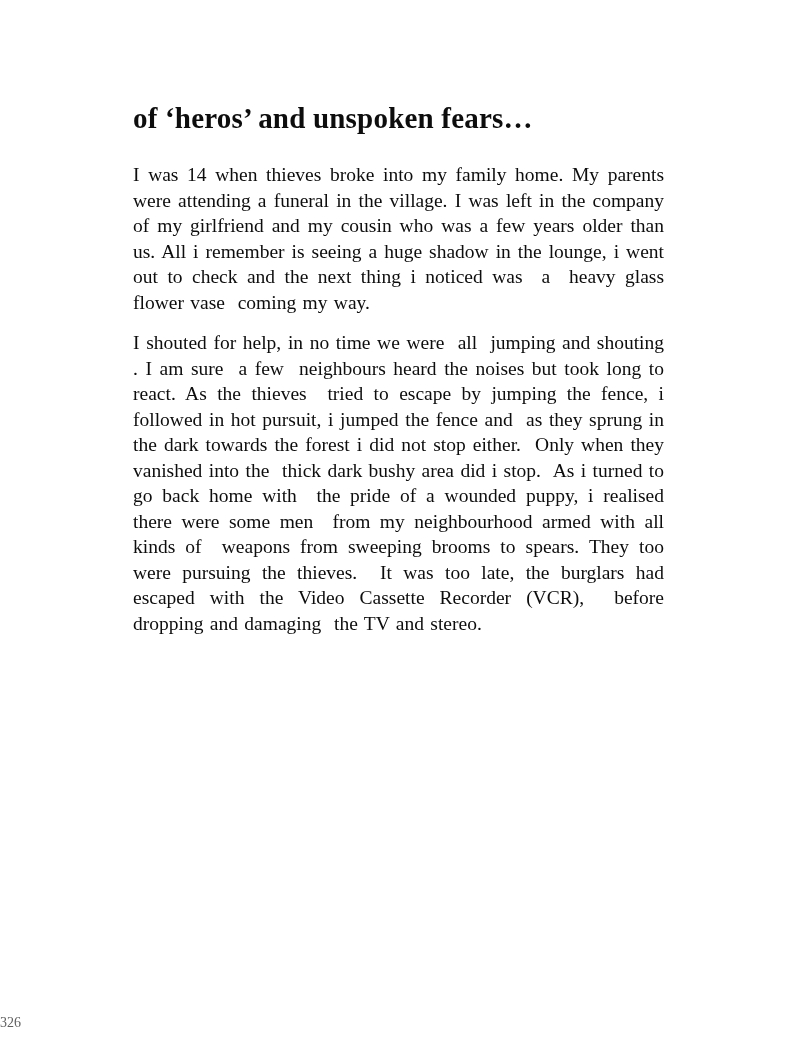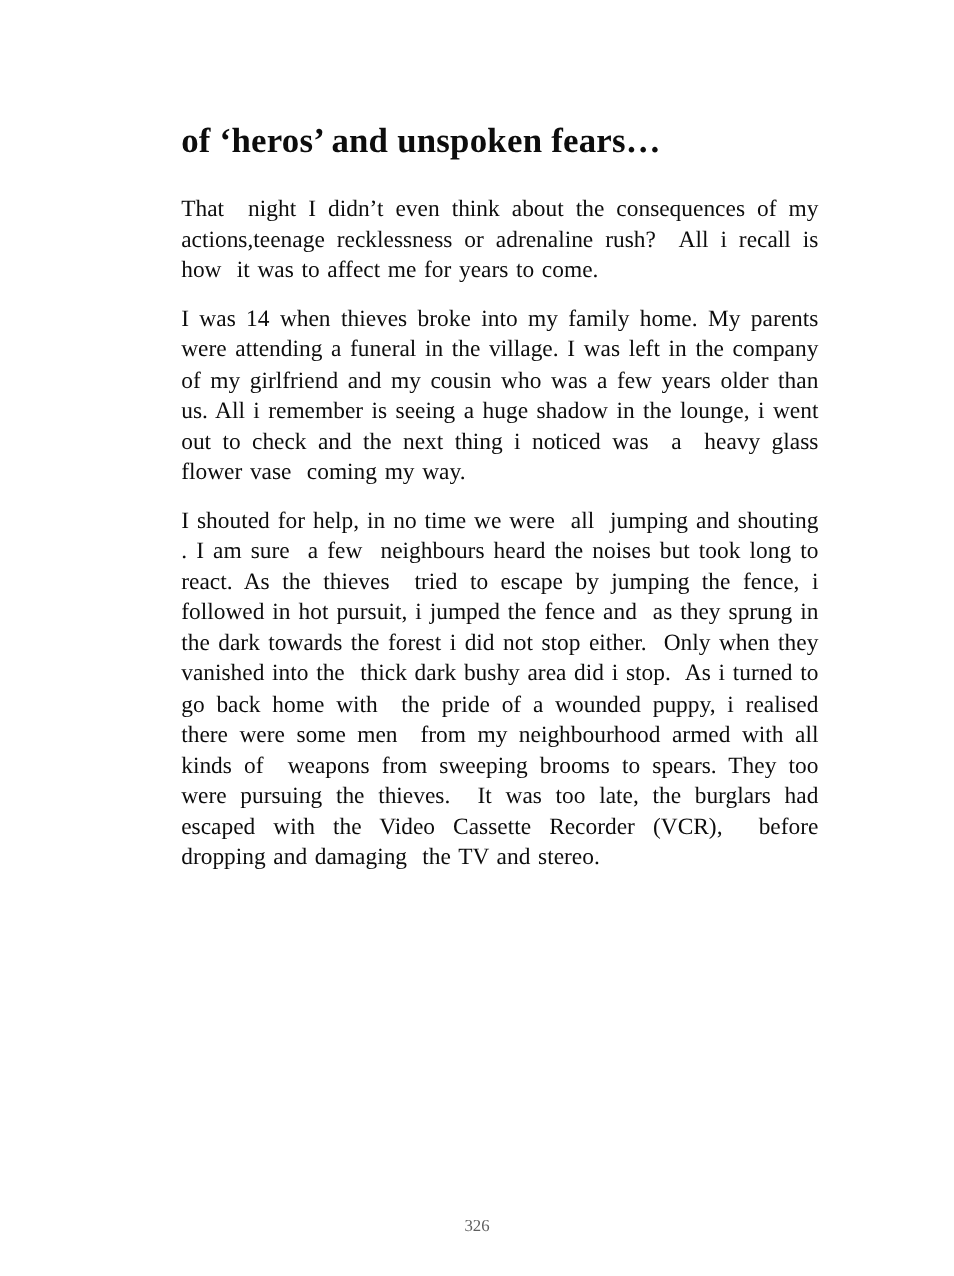--- a/index.html
+++ b/index.html
@@ -15,21 +15,20 @@
     box-sizing: border-box;
     overflow: hidden;
     font-family: "Liberation Serif", "DejaVu Serif", serif;
     color: #0d0d0d;
   }
   .content {
     position: absolute;
     left: 133px;
     top: 100px;
     width: 531px;
-    margin-left: 18px;
   }
   .title {
     font-size: 29px;
     font-weight: bold;
     line-height: 1.25;
     margin: 0 0 26px 0;
     letter-spacing: 0.2px;
   }
   .para {
     font-size: 19.5px;
@@ -38,29 +37,27 @@
     text-justify: inter-word;
     white-space: pre-wrap;
     margin: 0 0 15px 0;
     word-spacing: 1.5px;
   }
   .page-number {
     position: absolute;
     bottom: 32px;
     left: 0;
     width: 100%;
-    text-align: center;
     font-size: 14px;
     color: #5f5f5f;
   }
 </style>
 </head>
 <body>
 
 <div class="page">
   <div class="content">
     <h1 class="title">of ‘heros’ and unspoken fears…</h1>
-    <p class="para">That  night I didn’t even think about the consequences of my actions,teenage recklessness or adrenaline rush?  All i recall is how  it was to affect me for years to come.</p>
     <p class="para">I was 14 when thieves broke into my family home. My parents were attending a funeral in the village. I was left in the company of my girlfriend and my cousin who was a few years older than us. All i remember is seeing a huge shadow in the lounge, i went out to check and the next thing i noticed was  a  heavy glass  flower vase  coming my way.</p>
     <p class="para">I shouted for help, in no time we were  all  jumping and shouting . I am sure  a few  neighbours heard the noises but took long to react. As the thieves  tried to escape by jumping the fence, i followed in hot pursuit, i jumped the fence and  as they sprung in the dark towards the forest i did not stop either.  Only when they vanished into the  thick dark bushy area did i stop.  As i turned to go back home with  the pride of a wounded puppy, i realised there were some men  from my neighbourhood armed with all kinds of  weapons from sweeping brooms to spears. They too were pursuing the thieves.  It was too late, the burglars had escaped with the Video Cassette Recorder (VCR),  before dropping and damaging  the TV and stereo.</p>
   </div>
   <div class="page-number">326</div>
 </div>
 
 </body></html>

